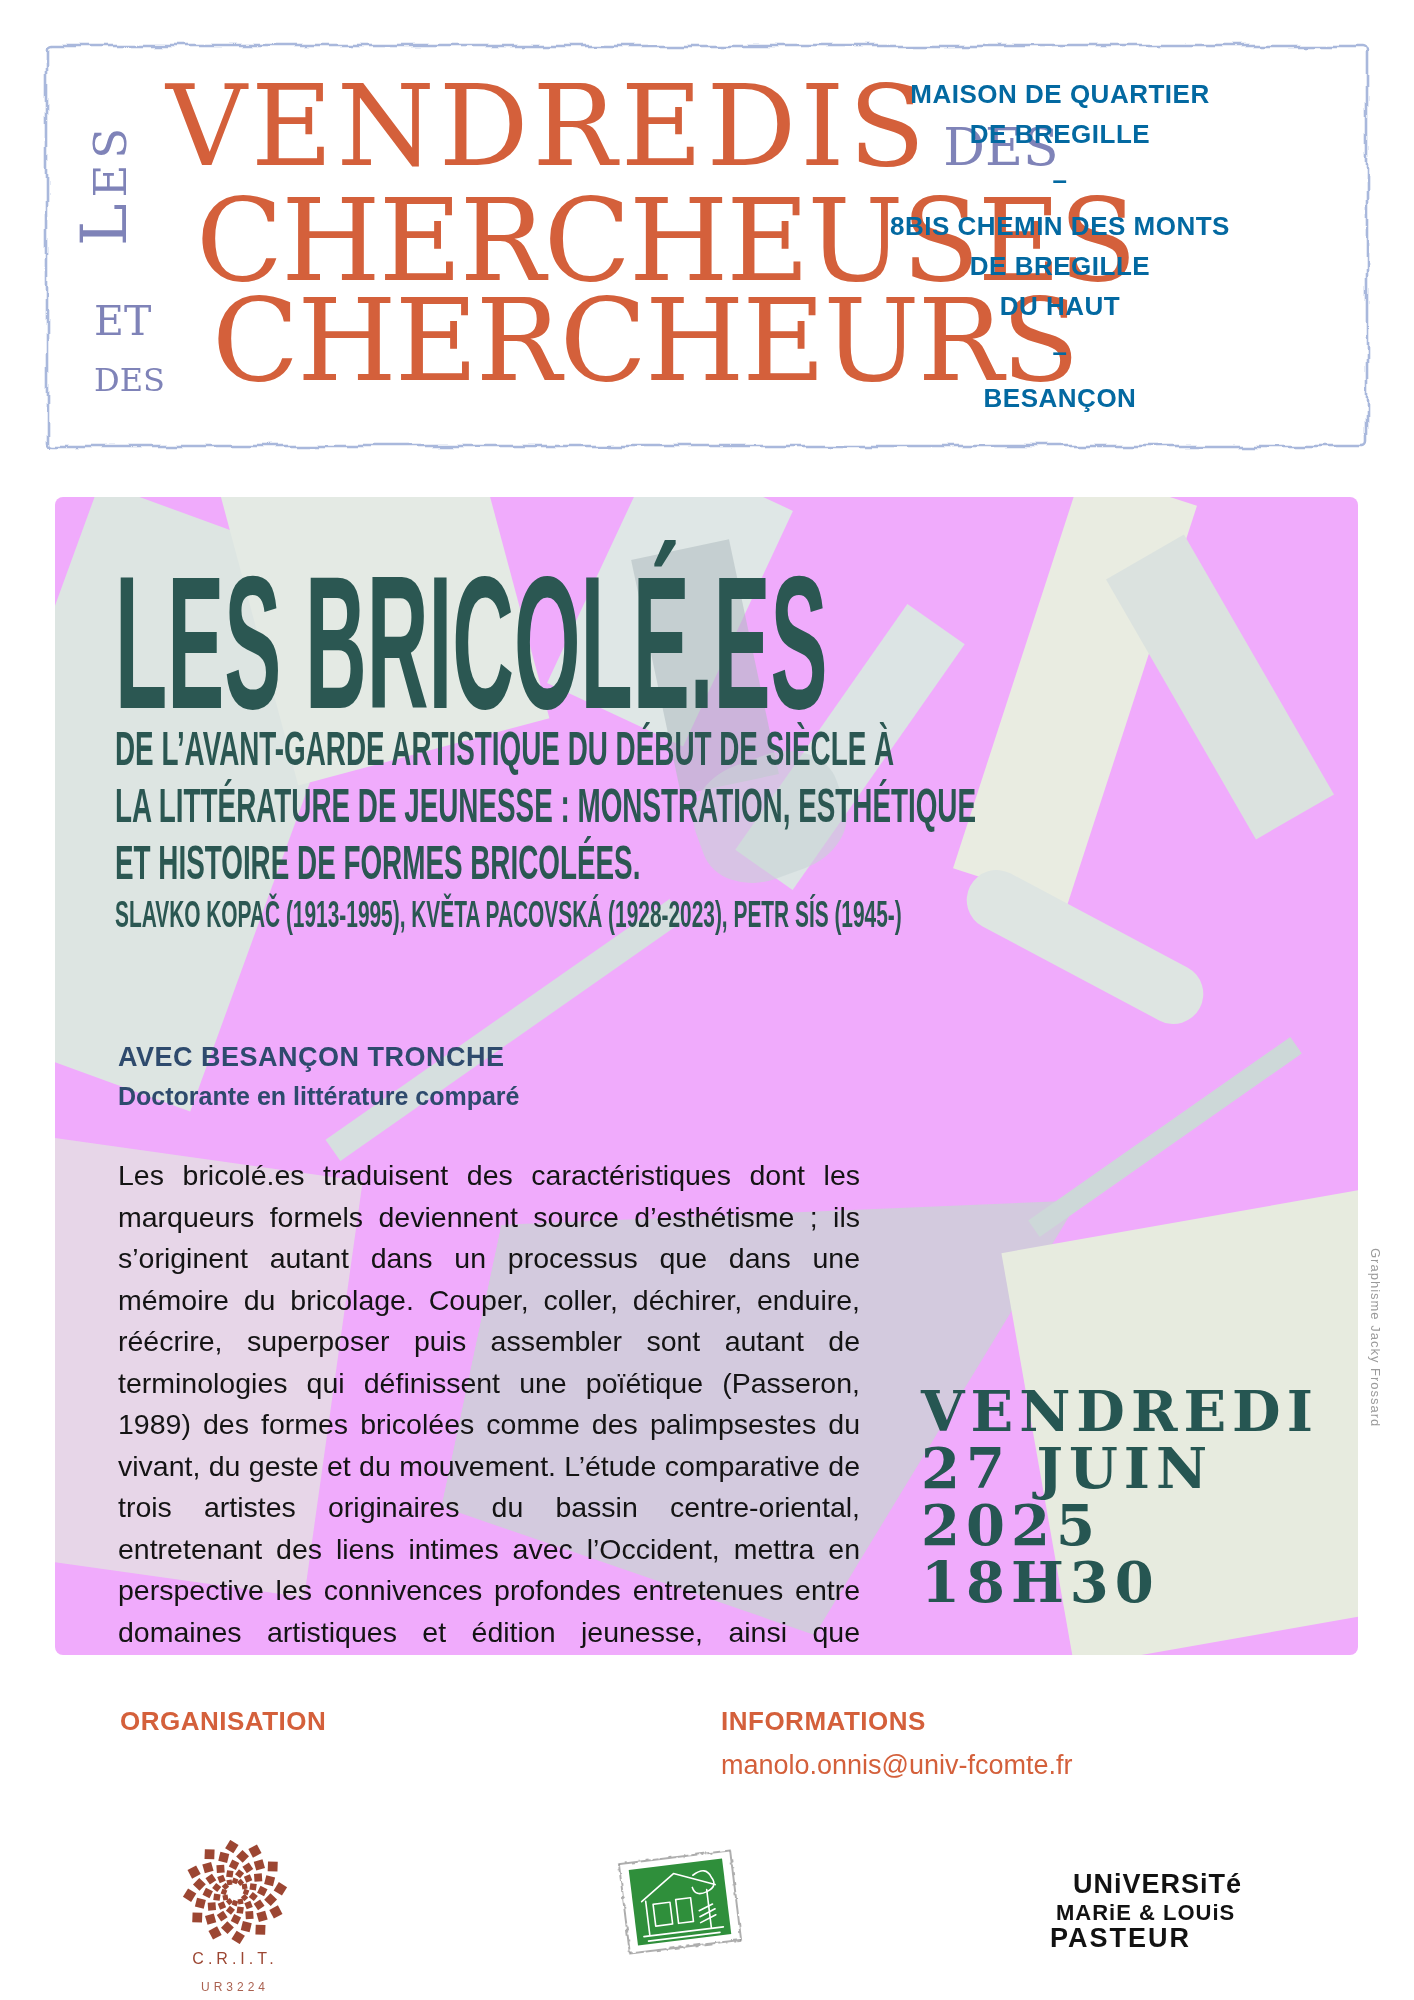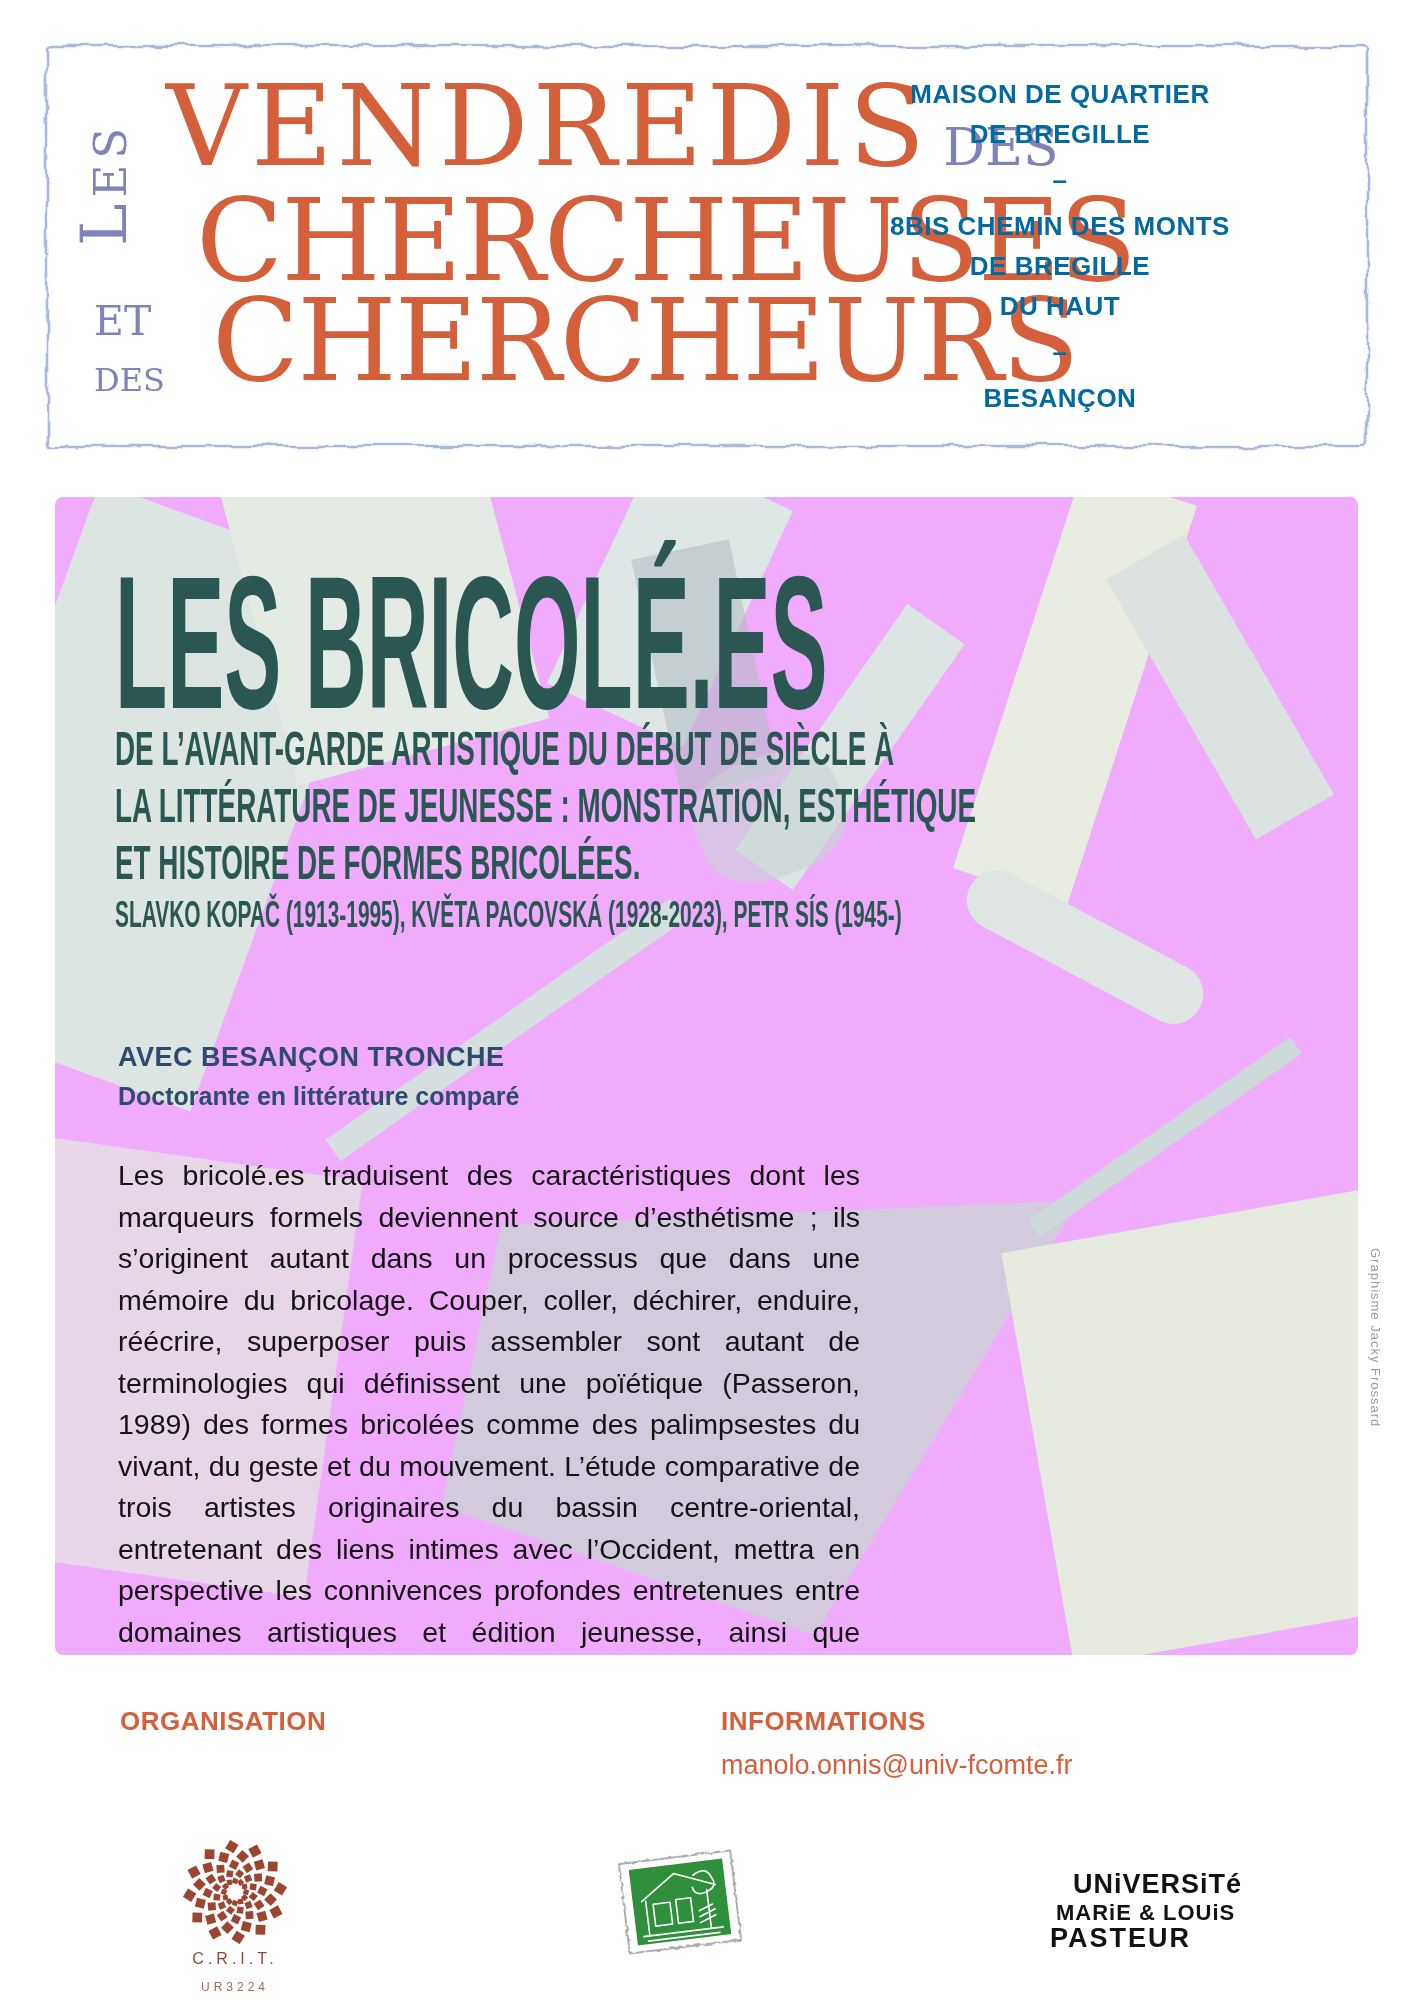--- a/index.html
+++ b/index.html
@@ -143,20 +143,26 @@
       <div>ET HISTOIRE DE FORMES BRICOLÉES.</div>
     </div>
 
     <div class="artists">SLAVKO KOPAČ (1913-1995), KVĚTA PACOVSKÁ (1928-2023), PETR SÍS (1945-)</div>
 
     <div class="speaker-name">AVEC BESANÇON TRONCHE</div>
     <div class="speaker-role">Doctorante en littérature comparé</div>
 
     <div class="body-text">Les bricolé.es traduisent des caractéristiques dont les marqueurs formels deviennent source d’esthétisme ; ils s’originent autant dans un processus que dans une mémoire du bricolage. Couper, coller, déchirer, enduire, réécrire, superposer puis assembler sont autant de terminologies qui définissent une poïétique (Passeron, 1989) des formes bricolées comme des palimpsestes du vivant, du geste et du mouvement. L’étude comparative de trois artistes originaires du bassin centre-oriental, entretenant des liens intimes avec l’Occident, mettra en perspective les connivences profondes entretenues entre domaines artistiques et édition jeunesse, ainsi que certains processus bricolés communs aux œuvres.</div>
 
+    <div class="datetime">
+      <div>VENDREDI</div>
+      <div>27 JUIN</div>
+      <div>2025</div>
+      <div>18H30</div>
+    </div>
   </div>
 
   <div class="credit">Graphisme Jacky Frossard</div>
 
   <div class="footer-org">
     <div class="f-label">ORGANISATION</div>
   </div>
   <div class="footer-info">
     <div class="f-label">INFORMATIONS</div>
     <div class="f-value">manolo.onnis@univ-fcomte.fr</div>

